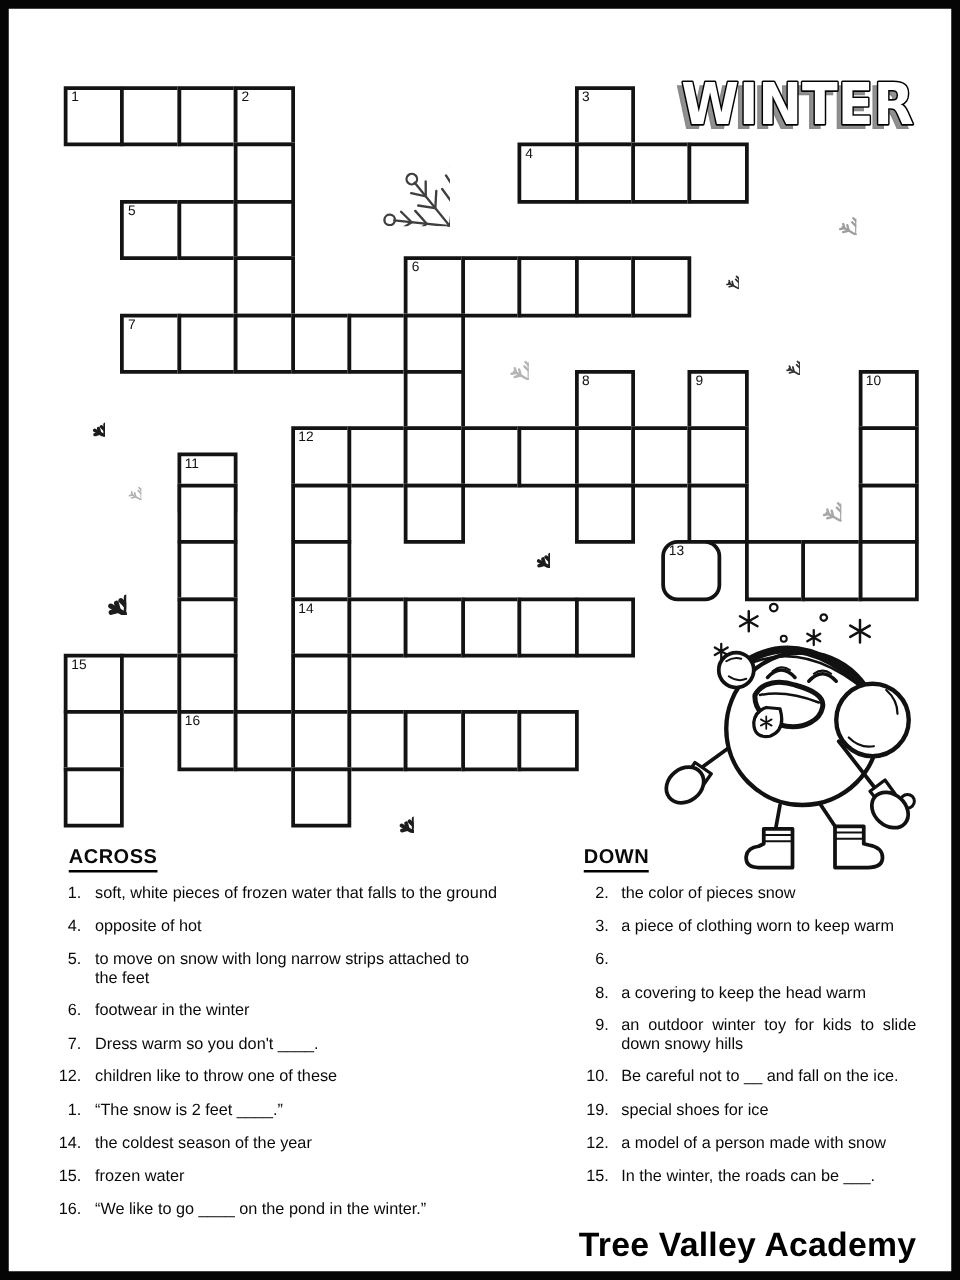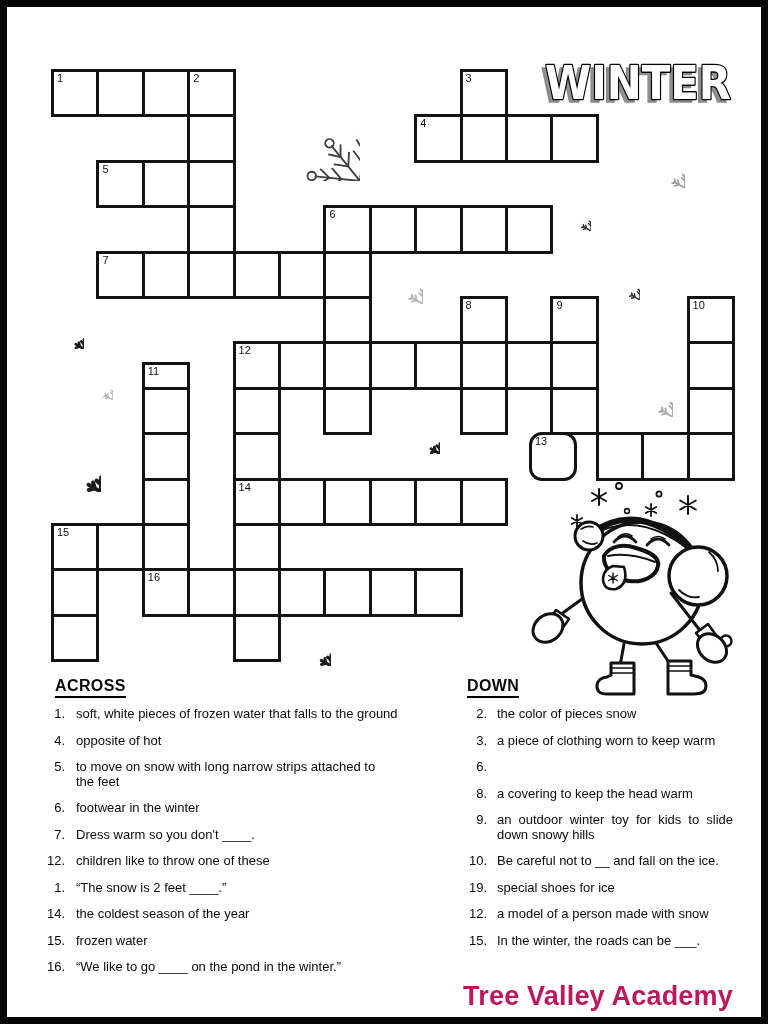--- a/index.html
+++ b/index.html
@@ -472,15 +472,15 @@
         </div>
         <div class="clue">
           <span class="cnum">15.</span>
           <span class="ctext">
             <span class="cline">In the winter, the roads can be ___.</span>
           </span>
         </div>
       </div>
   </div>
 
-  <div class="brand" style="color: #be185d;">Tree Valley Academy</div>
+  <div class="brand" style="color: #000000;">Tree Valley Academy</div>
 
 </div>
 
 </body></html>

